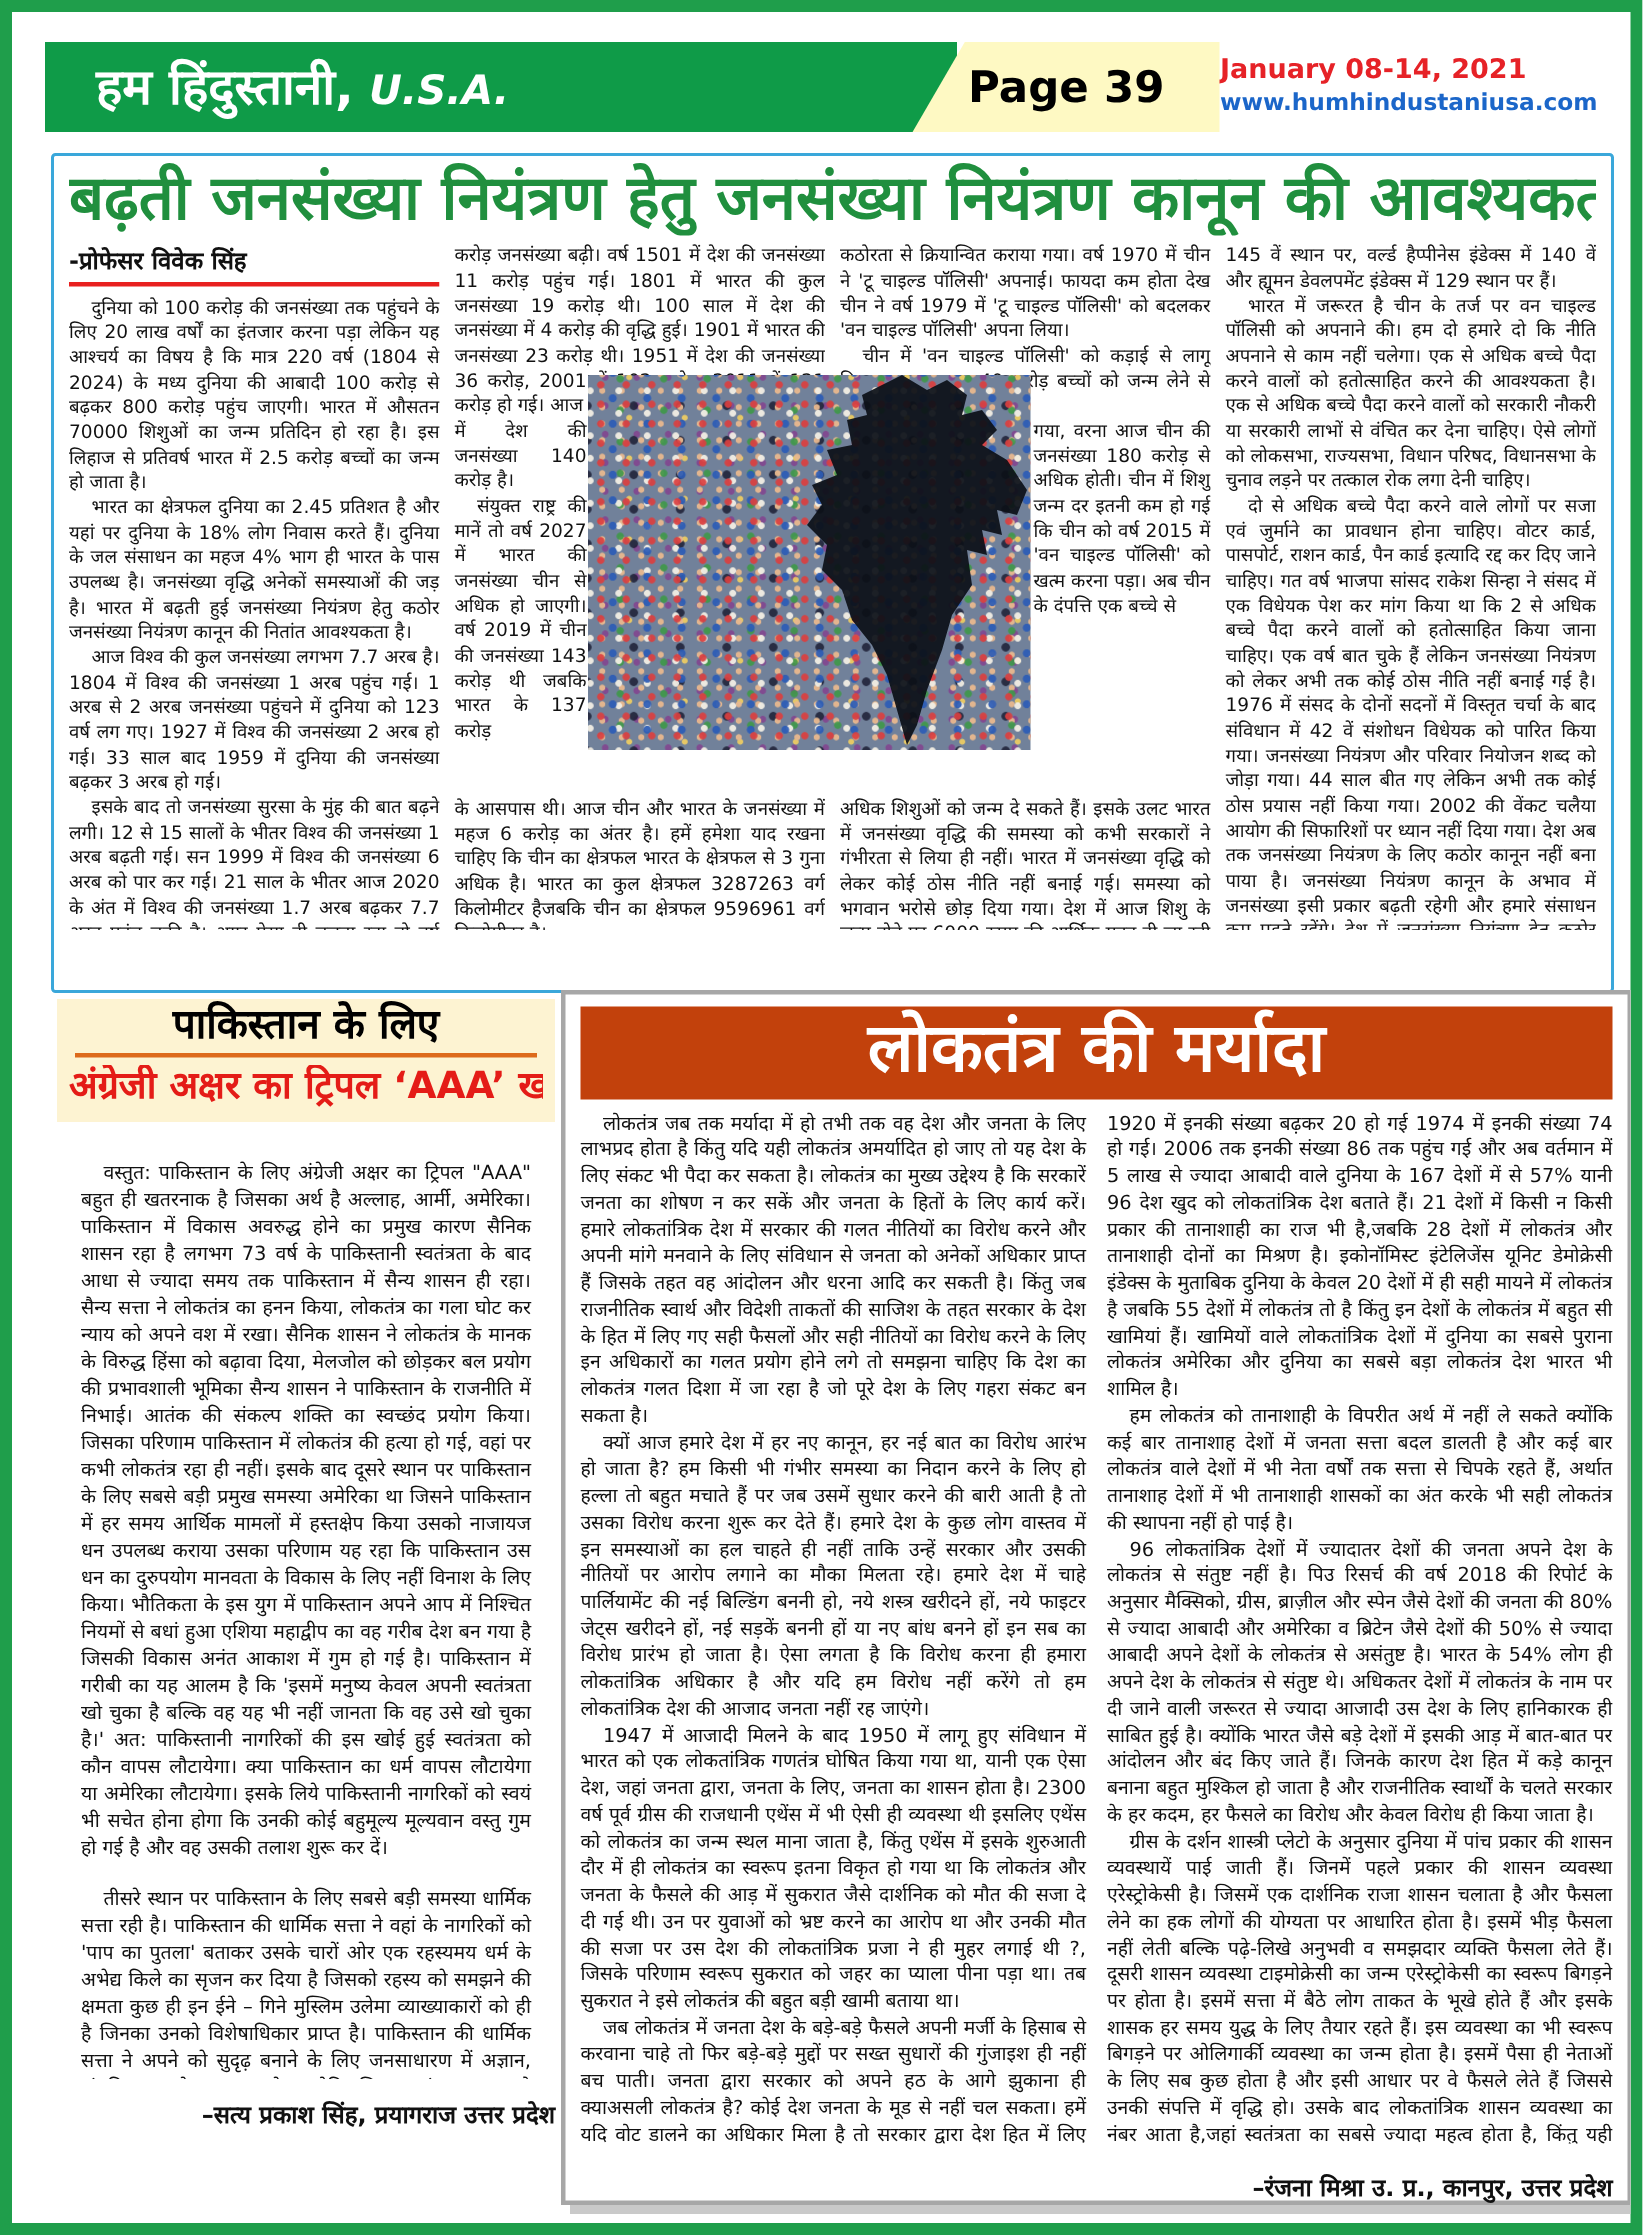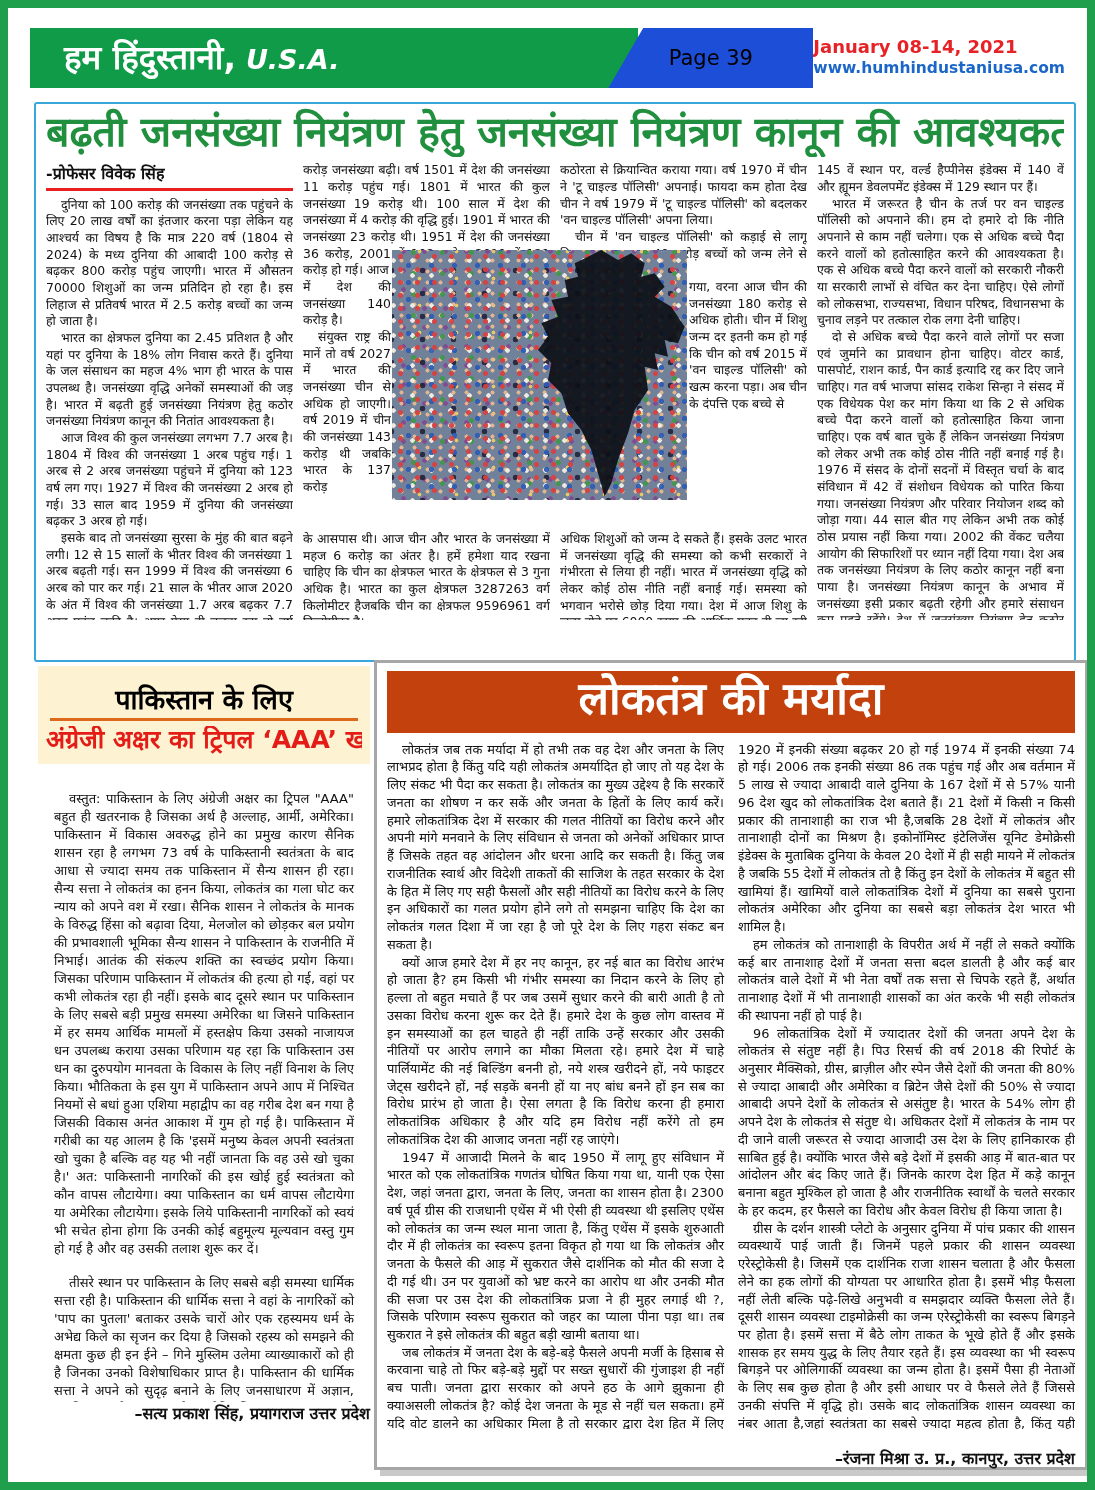--- a/index.html
+++ b/index.html
@@ -7,24 +7,24 @@
         border:8px solid #1f9e4b;box-sizing:border-box;overflow:hidden;
         font-family:"DejaVu Sans",sans-serif;color:#111;}
   
   .hdr{position:absolute;top:20px;left:22px;right:22px;height:64px;display:flex;
        justify-content:space-between;align-items:stretch;}
   .mast{display:flex;width:912px;height:60px;text-align:center;}
   .mast-green{flex:1;background:#0f9b48;color:#fff;display:flex;align-items:baseline;
               padding:10px 0 0 34px;}
   .mast-title{font-size:33px;font-weight:bold;line-height:1.2;}
   .mast-usa{font-size:27px;font-weight:bold;font-style:italic;margin-left:10px;}
-  .page-badge{width:205px;margin-left:-30px;background:#1d4ed8;color:#000;
+  .page-badge{width:205px;margin-left:-30px;background:#fef9c3;color:#000;
               clip-path:polygon(17% 0,100% 0,100% 100%,0 100%);
               display:flex;align-items:center;justify-content:center;
-              font-size:21px;font-weight:normal;}
+              font-size:29px;font-weight:bold;}
   .hdr-right{text-align:left;padding-top:8px;white-space:nowrap;}
   .hdr-date{color:#e62227;font-weight:bold;font-size:18px;line-height:1.25;}
   .hdr-site{color:#1b66c9;font-weight:bold;font-size:15.5px;line-height:1.25;}
   
   .art1{position:absolute;top:94px;left:26px;width:1042px;height:560px;
         border:2px solid #3aa7da;border-radius:3px;padding:4px 10px;box-sizing:border-box;}
   .art1-headline{color:#208f3e;font-weight:bold;font-size:41px;line-height:1.2;
                  text-align:center;white-space:nowrap;overflow:hidden;}
   .cols{position:relative;display:grid;grid-template-columns:repeat(4,1fr);gap:10px;
         margin-top:5px;height:458px;overflow:hidden;}
@@ -45,29 +45,29 @@
            radial-gradient(circle, rgba(62,152,72,.9)  0 2.2px, transparent 2.7px),
            radial-gradient(circle, rgba(232,184,142,.95) 0 1.8px, transparent 2.3px),
            radial-gradient(circle, rgba(28,30,52,.85) 0 2.6px, transparent 3.1px),
            radial-gradient(circle, rgba(250,212,92,.85) 0 1.7px, transparent 2.2px),
            radial-gradient(circle, rgba(132,62,142,.8) 0 2px,   transparent 2.5px);
          background-size:17px 13px,23px 17px,19px 15px,29px 21px,13px 11px,31px 23px,37px 27px,21px 19px;
          background-position:0 0,5px 7px,11px 3px,7px 13px,3px 5px,15px 9px,9px 15px,1px 11px;}
   .photo svg{position:absolute;right:-6px;top:0;height:100%;}
   
   .art2{position:absolute;top:658px;left:30px;width:332px;}
-  .art2-head{background:#fdf3d2;padding:18px 8px 9px;text-align:center;}
+  .art2-head{background:#fdf3d2;padding:2px 8px 9px;text-align:center;}
   .art2-kicker{font-weight:bold;font-size:27px;color:#000;line-height:1.15;
                border-bottom:3px solid #dd6a1c;padding-bottom:3px;margin:0 4px;}
   .art2-title{color:#e41c17;font-weight:bold;font-size:25px;line-height:1.15;
               margin-top:5px;white-space:nowrap;overflow:hidden;}
   .art2-body{margin-top:10px;font-size:13px;line-height:1.385;text-align:justify;
              height:628px;overflow:hidden;}
   .art2-body p{margin:16px;}
-  .art2-byline{text-align:right;font-weight:bold;font-size:16px;margin-top:0;}
+  .art2-byline{text-align:right;font-weight:bold;font-size:16px;margin-top:12px;}
   
   .art3{position:absolute;top:652px;left:366px;width:714px;height:810px;background:#fff;
         border:3px solid #a7a7a7;box-shadow:6px 6px 0 #c9c9c9;box-sizing:border-box;
         padding:8px 10px;}
   .art3-banner{background:#c2410c;color:#fff;text-align:center;font-weight:bold;
                font-size:45px;line-height:1.15;padding:2px 0 8px;white-space:nowrap;overflow:hidden;}
   .art3-cols{display:grid;grid-template-columns:1fr 1fr;gap:14px;margin-top:8px;
              height:688px;overflow:hidden;font-size:12.9px;line-height:1.375;text-align:justify;}
   .art3-cols p{margin:0;}
   .art3-byline{text-align:right;font-weight:bold;font-size:16px;margin-top:18px;}

